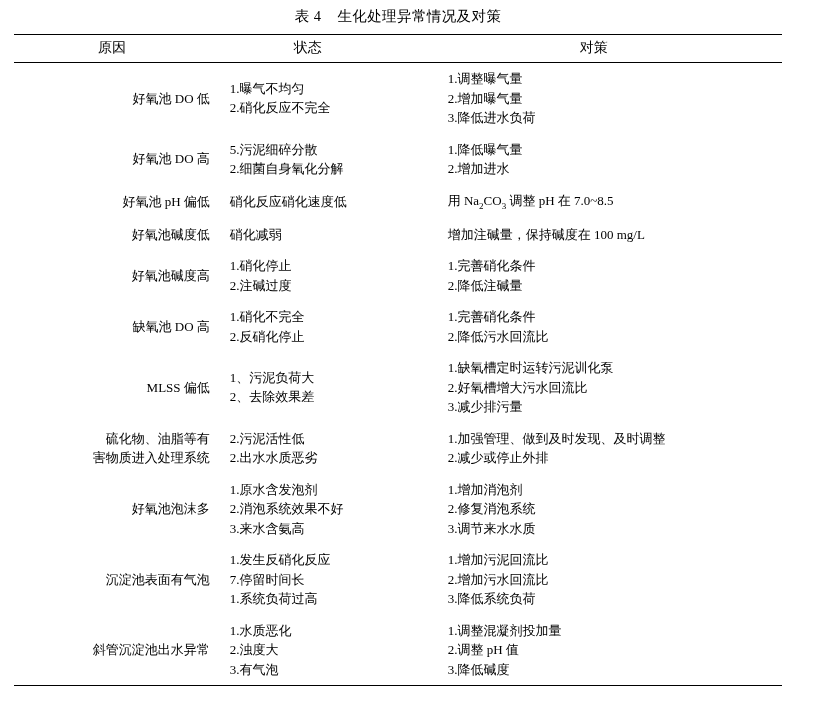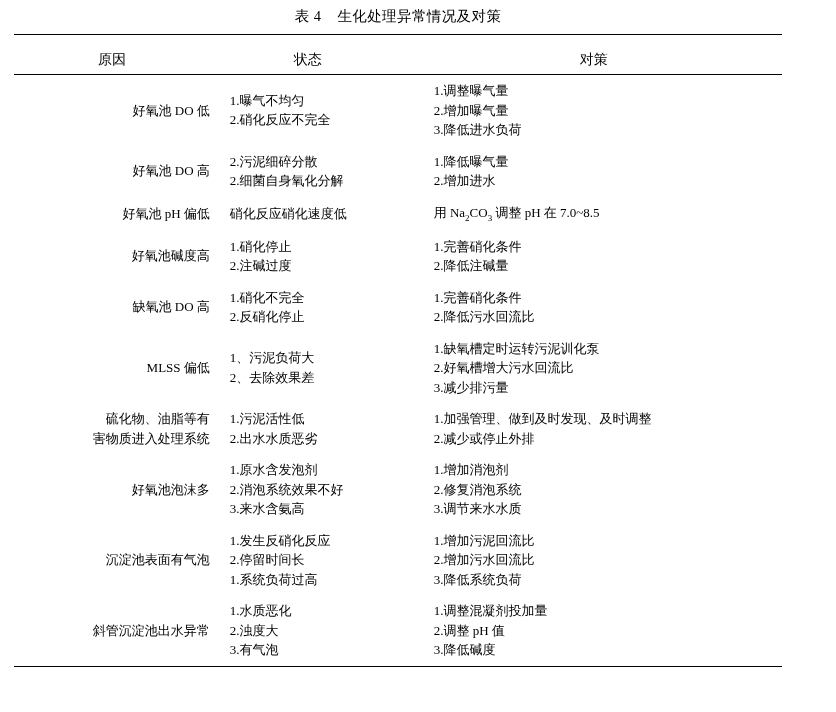--- a/index.html
+++ b/index.html
@@ -34,21 +34,21 @@
     table-layout: fixed;
     font-size: 13px;
   }
   table.biotable col.c1 { width: 25.5%; }
   table.biotable col.c2 { width: 25.5%; }
   table.biotable col.c3 { width: 49%; }
 
   thead th {
     font-weight: normal;
     font-size: 14px;
-    padding: 16px 0 5px 0;
+    padding: 4px 0 5px 0;
     text-align: center;
     border-top: 1.6px solid #000;
     border-bottom: 1px solid #000;
   }
   tbody td {
     vertical-align: middle;
     padding: 6px 0 6px 0;
     line-height: 1.5;
   }
   tbody tr:last-child td {
@@ -68,21 +68,21 @@
   }
   .cause .lines div {
     text-align: right;
   }
   .sub {
     font-size: 9px;
     vertical-align: sub;
   }
   
   td.state .lines { margin-left: 10px; }
-  td.counter .lines { margin-left: 18px; font-family: Liberation Serif, serif; }
+  td.counter .lines { margin-left: 32px; font-family: Liberation Serif, serif; }
   thead th.h1 { }
   thead th.h2 { }
   thead th.h3 { }
 </style>
 </head>
 <body>
 
 <div class="page">
 
   <div class="table-title">
@@ -126,21 +126,21 @@
           </td>
         </tr>
         <tr>
           <td class="cause">
             <div class="lines">
               <div>好氧池 DO 高</div>
             </div>
           </td>
           <td class="state">
             <div class="lines">
-              <div>2.污泥细碎分散</div>
+              <div>5.污泥细碎分散</div>
               <div>2.细菌自身氧化分解</div>
             </div>
           </td>
           <td class="counter">
             <div class="lines">
               <div>1.降低曝气量</div>
               <div>2.增加进水</div>
             </div>
           </td>
         </tr>
@@ -151,20 +151,37 @@
             </div>
           </td>
           <td class="state">
             <div class="lines">
               <div>硝化反应硝化速度低</div>
             </div>
           </td>
           <td class="counter">
             <div class="lines">
               <div>用 Na<span class="sub">2</span>CO<span class="sub">3</span> 调整 pH 在 7.0~8.5</div>
+            </div>
+          </td>
+        </tr>
+        <tr>
+          <td class="cause">
+            <div class="lines">
+              <div>好氧池碱度低</div>
+            </div>
+          </td>
+          <td class="state">
+            <div class="lines">
+              <div>硝化减弱</div>
+            </div>
+          </td>
+          <td class="counter">
+            <div class="lines">
+              <div>增加注碱量，保持碱度在 100 mg/L</div>
             </div>
           </td>
         </tr>
         <tr>
           <td class="cause">
             <div class="lines">
               <div>好氧池碱度高</div>
             </div>
           </td>
           <td class="state">
@@ -221,21 +238,21 @@
         </tr>
         <tr>
           <td class="cause">
             <div class="lines">
               <div>硫化物、油脂等有</div>
               <div>害物质进入处理系统</div>
             </div>
           </td>
           <td class="state">
             <div class="lines">
-              <div>1.污泥活性低</div>
+              <div>2.污泥活性低</div>
               <div>2.出水水质恶劣</div>
             </div>
           </td>
           <td class="counter">
             <div class="lines">
               <div>1.加强管理、做到及时发现、及时调整</div>
               <div>2.减少或停止外排</div>
             </div>
           </td>
         </tr>
@@ -262,21 +279,21 @@
         </tr>
         <tr>
           <td class="cause">
             <div class="lines">
               <div>沉淀池表面有气泡</div>
             </div>
           </td>
           <td class="state">
             <div class="lines">
               <div>1.发生反硝化反应</div>
-              <div>2.停留时间长</div>
+              <div>7.停留时间长</div>
               <div>1.系统负荷过高</div>
             </div>
           </td>
           <td class="counter">
             <div class="lines">
               <div>1.增加污泥回流比</div>
               <div>2.增加污水回流比</div>
               <div>3.降低系统负荷</div>
             </div>
           </td>

